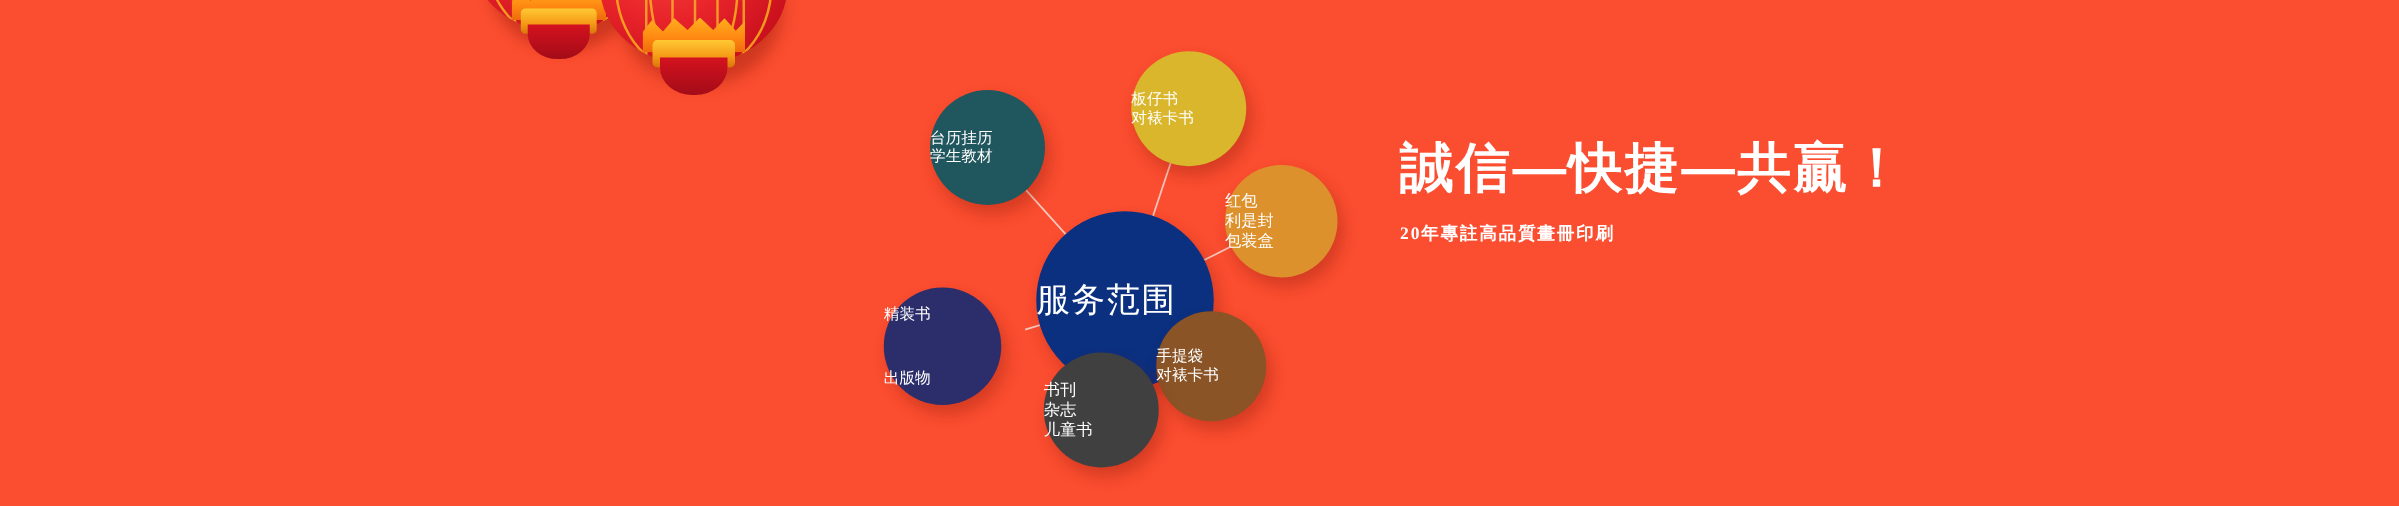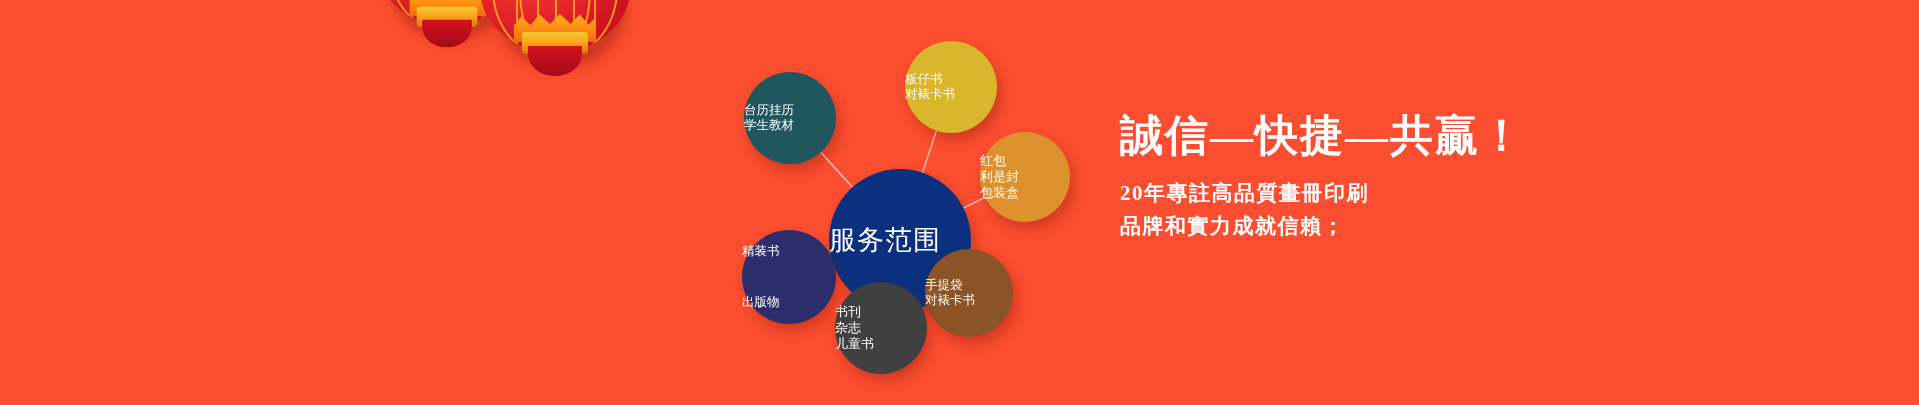--- a/index.html
+++ b/index.html
@@ -156,31 +156,31 @@
 
   
   #slogan {
     position: absolute;
     left: 1120px;
     top: 112px;
     width: 560px;
     color: #ffffff;
   }
   #slogan .headline {
-    font-family: Liberation Serif, serif;
+    font-family: Liberation Sans, sans-serif;
     font-size: 43px;
     font-weight: 700;
     letter-spacing: 2px;
     line-height: 1.1;
     margin: 0 0 18px 0;
     white-space: nowrap;
   }
   #slogan .sub {
     font-family: "Liberation Serif", "DejaVu Serif", serif;
-    font-size: 21px;
+    font-size: 14px;
     font-weight: 700;
     line-height: 1.55;
     letter-spacing: 1.5px;
     white-space: nowrap;
   }
 </style>
 </head>
 <body>
 
 <div id="banner">
@@ -244,26 +244,25 @@
         </div>
         <div class="bubble bubble-sat" style="left: 925px; top: 249px; width: 88px; height: 88px; background: rgb(138, 84, 38);">
           <span class="line">手提袋</span>
           <span class="line">对裱卡书</span>
         </div>
         <div class="bubble bubble-sat small" style="left: 835px; top: 282px; width: 92px; height: 92px; background: #404040;">
           <span class="line">书刊</span>
           <span class="line">杂志</span>
           <span class="line">儿童书</span>
         </div>
-        <div class="bubble bubble-sat" style="left: 742px; top: 230px; width: 94px; height: 94px; background: rgb(44, 46, 107); gap: 36px;">
+        <div class="bubble bubble-sat" style="left: 707px; top: 230px; width: 94px; height: 94px; background: rgb(44, 46, 107); gap: 36px;">
           <span class="line">精装书</span>
           <span class="line">出版物</span>
         </div>
       </div>
   </div>
 
   <div id="slogan">
     <div class="headline">誠信—快捷—共贏！</div>
     <div class="sub">20年專註高品質畫冊印刷</div>
-    <div class="sub">品牌和實力成就信賴；</div>
   </div>
 
 </div>
 
 </body></html>

